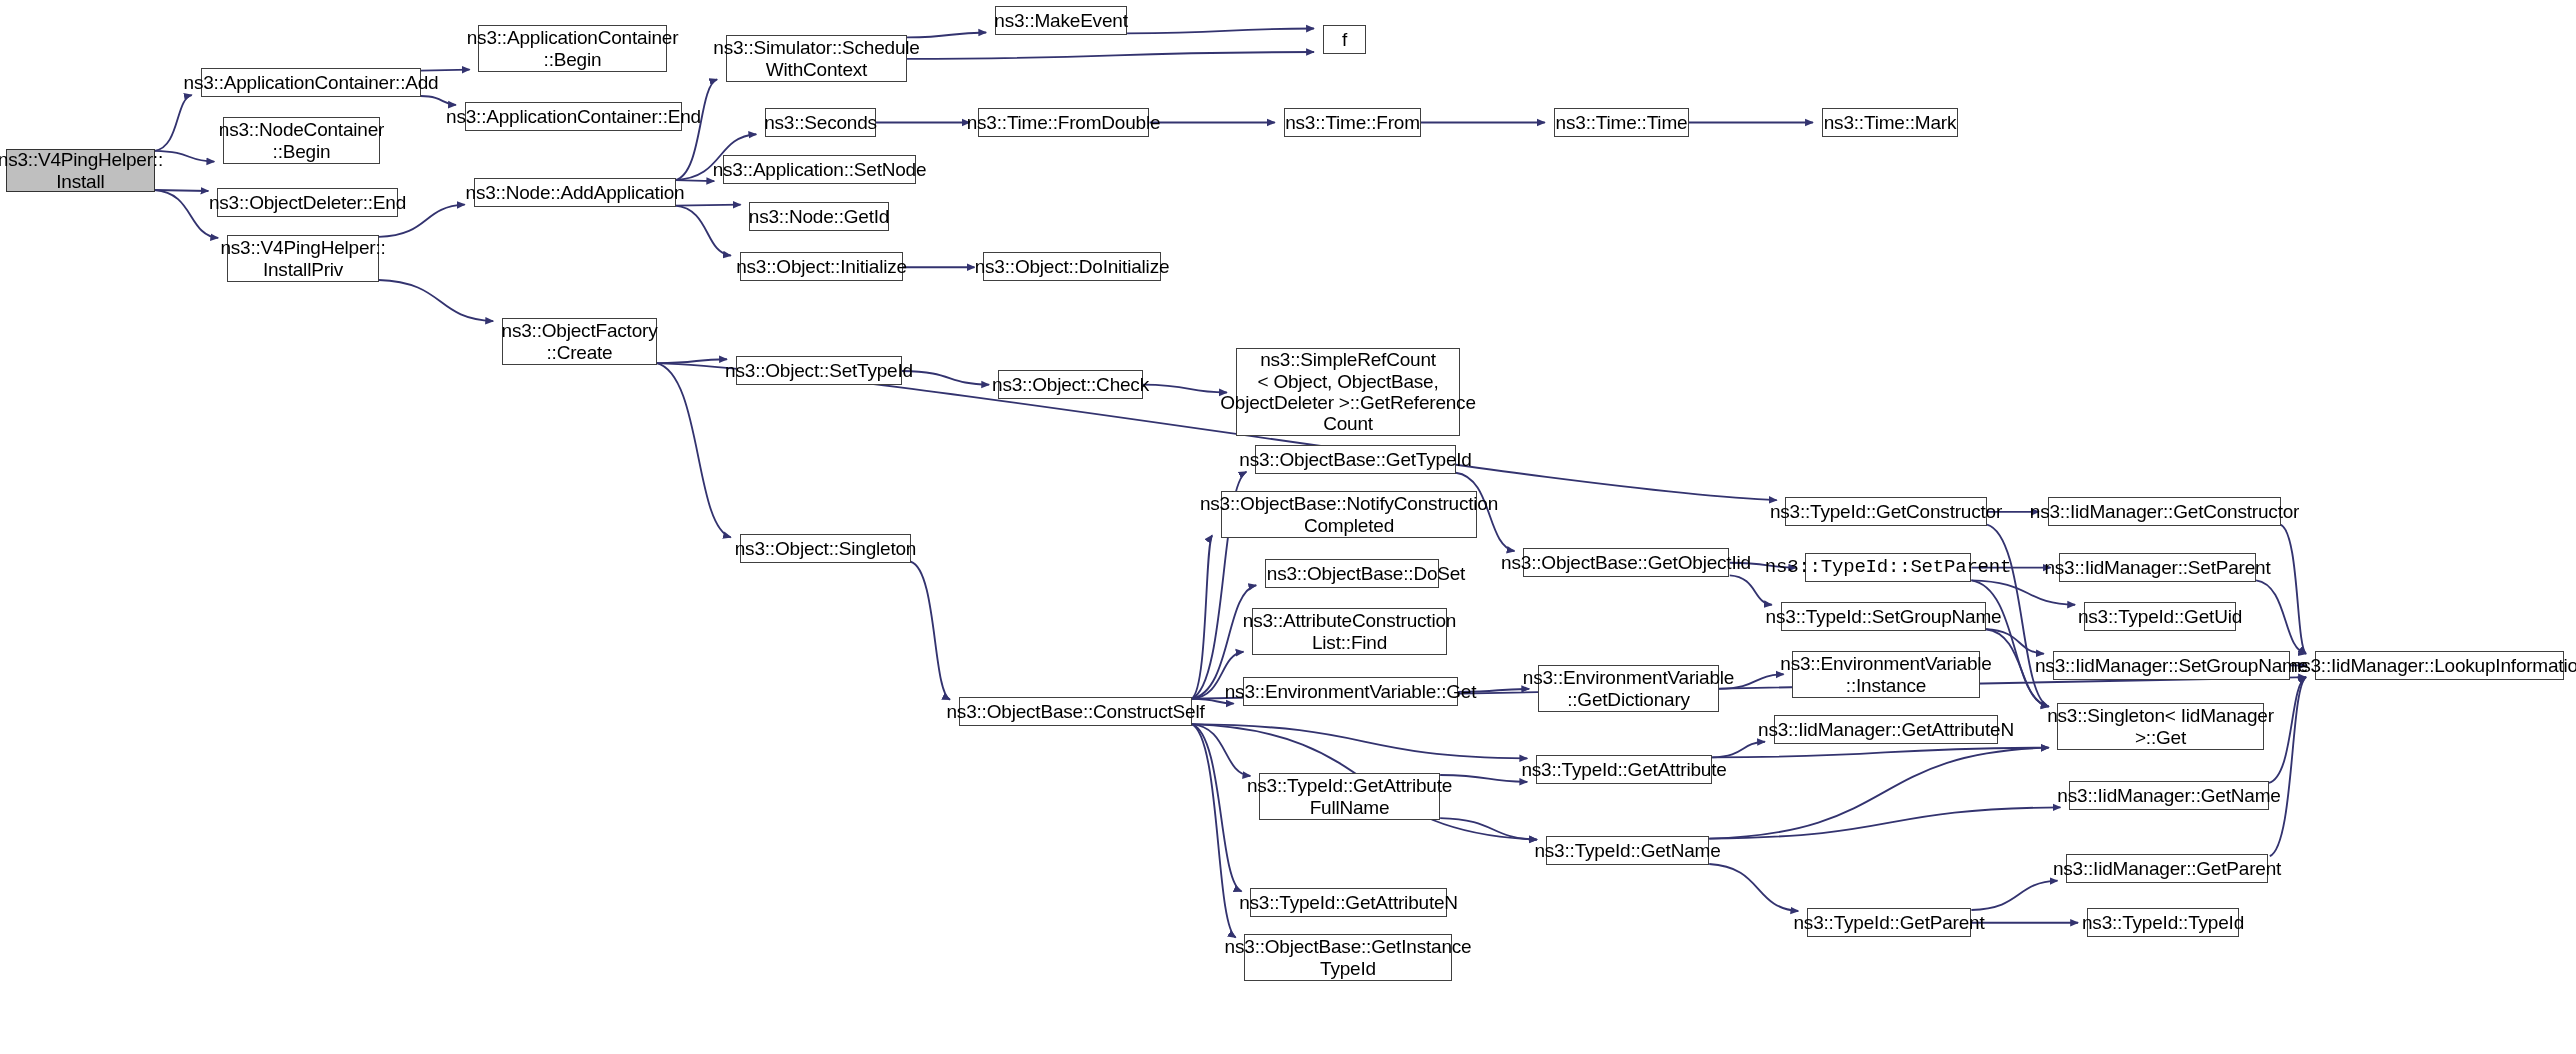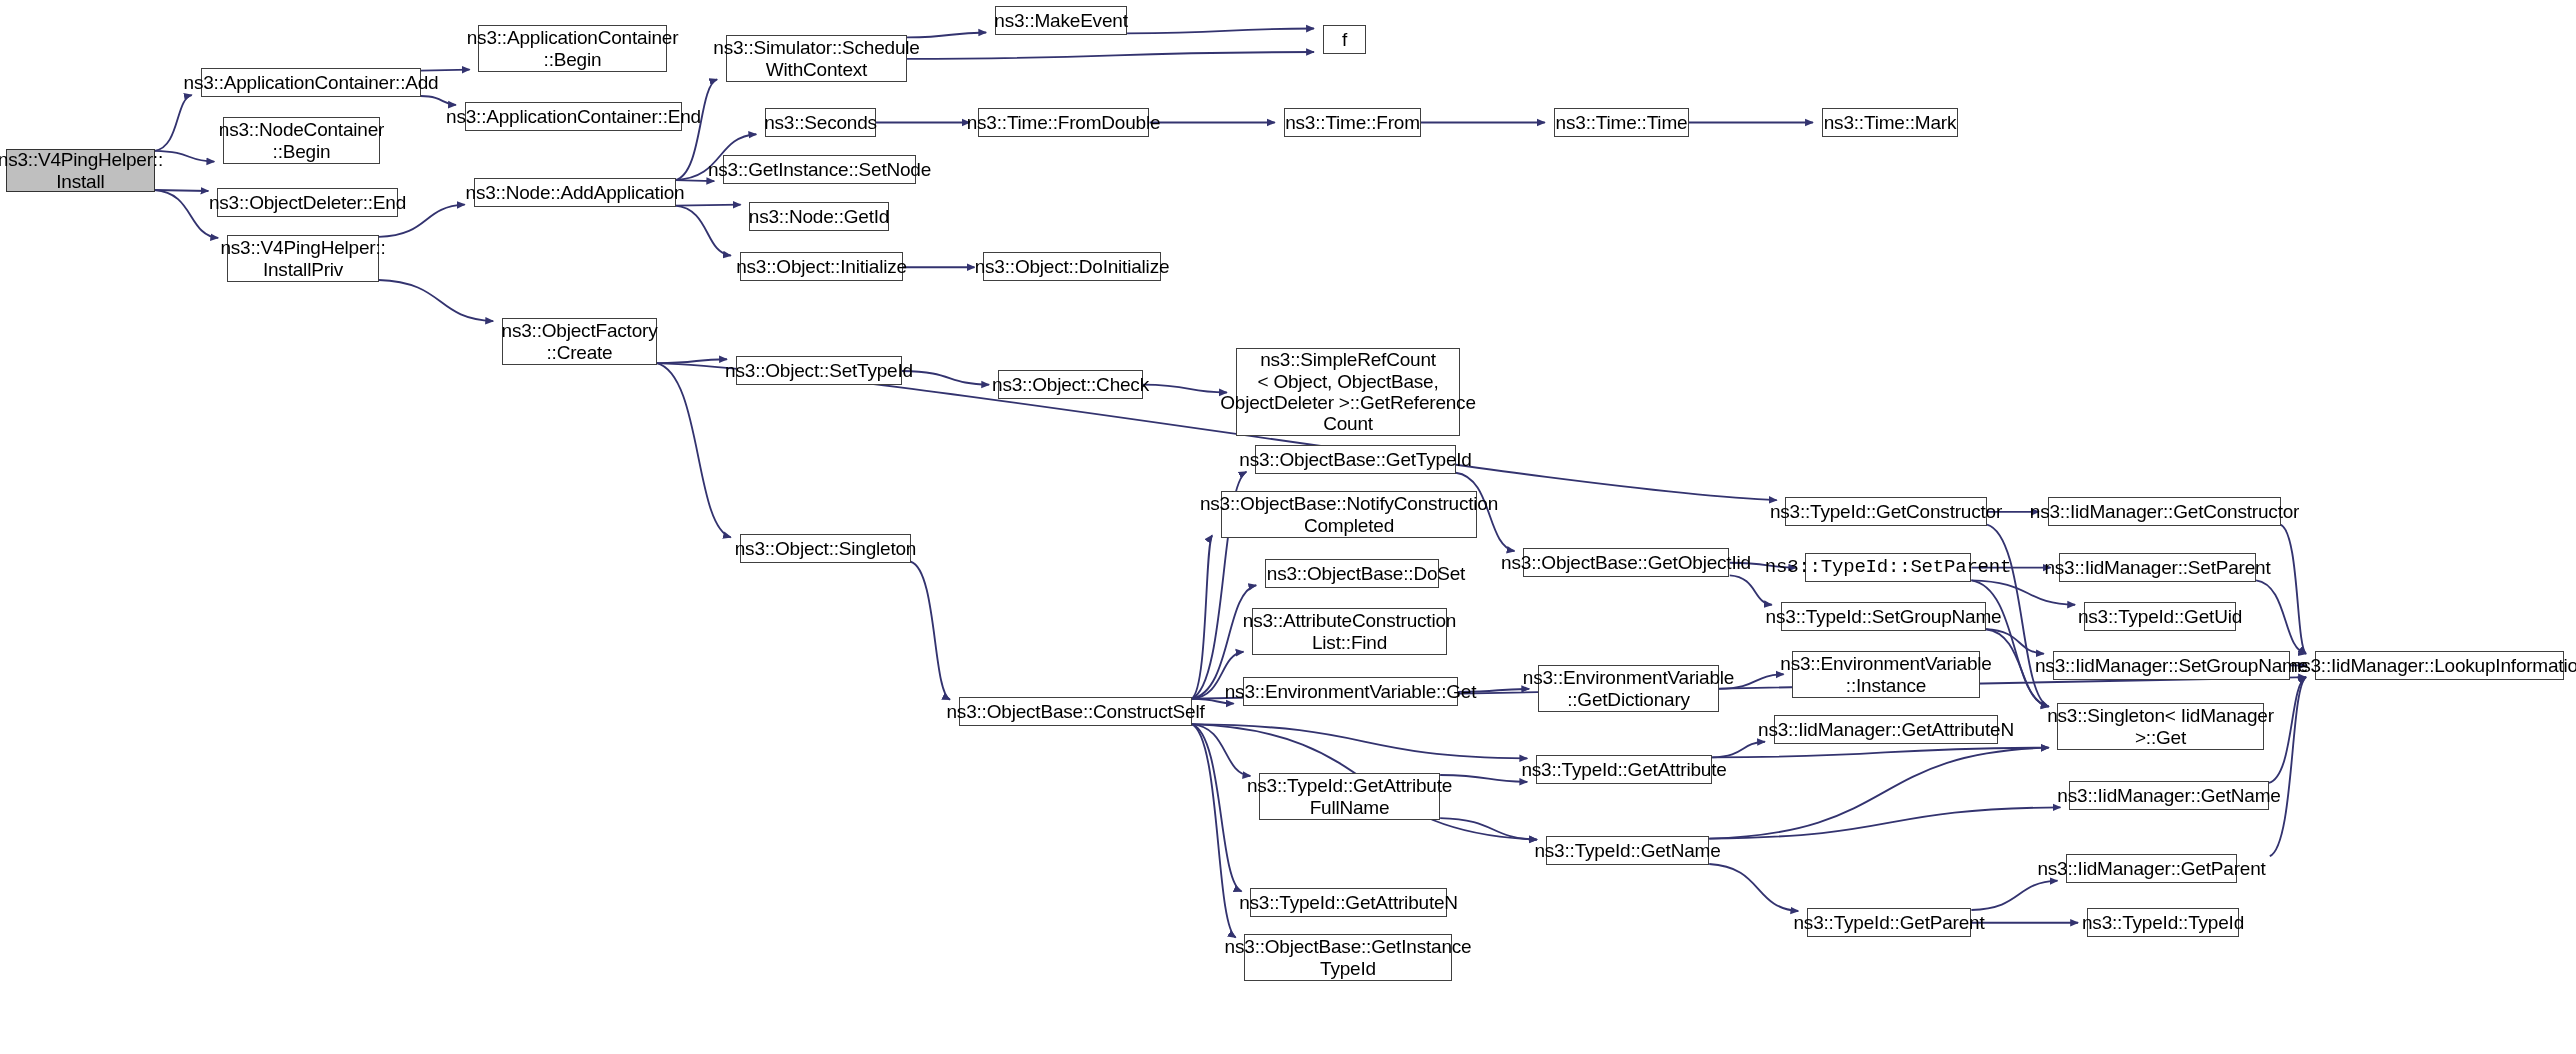--- a/index.html
+++ b/index.html
@@ -113,21 +113,21 @@
 InstallPriv</div>
       <div class="node" style="left: 478px; top: 25.4px; width: 189px; height: 47px;">ns3::ApplicationContainer
 ::Begin</div>
       <div class="node" style="left: 465px; top: 102px; width: 217px; height: 29px;">ns3::ApplicationContainer::End</div>
       <div class="node" style="left: 474px; top: 178px; width: 202px; height: 29px;">ns3::Node::AddApplication</div>
       <div class="node" style="left: 502px; top: 318px; width: 155px; height: 47px;">ns3::ObjectFactory
 ::Create</div>
       <div class="node" style="left: 726px; top: 35px; width: 181px; height: 47px;">ns3::Simulator::Schedule
 WithContext</div>
       <div class="node" style="left: 765px; top: 108px; width: 111px; height: 29px;">ns3::Seconds</div>
-      <div class="node" style="left: 723px; top: 155px; width: 193px; height: 29px;">ns3::GetInstance::SetNode</div>
+      <div class="node" style="left: 723px; top: 155px; width: 193px; height: 29px;">ns3::Application::SetNode</div>
       <div class="node" style="left: 749px; top: 202px; width: 140px; height: 29px;">ns3::Node::GetId</div>
       <div class="node" style="left: 740px; top: 252px; width: 163px; height: 29px;">ns3::Object::Initialize</div>
       <div class="node" style="left: 736px; top: 356px; width: 166px; height: 29px;">ns3::Object::SetTypeId</div>
       <div class="node" style="left: 740px; top: 534px; width: 171px; height: 29px;">ns3::Object::Singleton</div>
       <div class="node" style="left: 995px; top: 5.9px; width: 132px; height: 29px;">ns3::MakeEvent</div>
       <div class="node" style="left: 1323px; top: 25.4px; width: 43px; height: 29px;">f</div>
       <div class="node" style="left: 978px; top: 108px; width: 171px; height: 29px;">ns3::Time::FromDouble</div>
       <div class="node" style="left: 1284px; top: 108px; width: 137px; height: 29px;">ns3::Time::From</div>
       <div class="node" style="left: 1554px; top: 108px; width: 135px; height: 29px;">ns3::Time::Time</div>
       <div class="node" style="left: 1822px; top: 108px; width: 136px; height: 29px;">ns3::Time::Mark</div>
@@ -162,18 +162,18 @@
       <div class="node" style="left: 1792px; top: 651px; width: 188px; height: 47px;">ns3::EnvironmentVariable
 ::Instance</div>
       <div class="node" style="left: 1774px; top: 715px; width: 224px; height: 29px;">ns3::IidManager::GetAttributeN</div>
       <div class="node" style="left: 2048px; top: 497px; width: 233px; height: 29px;">ns3::IidManager::GetConstructor</div>
       <div class="node" style="left: 2059px; top: 553px; width: 197px; height: 29px;">ns3::IidManager::SetParent</div>
       <div class="node" style="left: 2084px; top: 602px; width: 152px; height: 29px;">ns3::TypeId::GetUid</div>
       <div class="node" style="left: 2053px; top: 651px; width: 237px; height: 29px;">ns3::IidManager::SetGroupName</div>
       <div class="node" style="left: 2057px; top: 703px; width: 207px; height: 47px;">ns3::Singleton&lt; IidManager
 &gt;::Get</div>
       <div class="node" style="left: 2069px; top: 781px; width: 200px; height: 29px;">ns3::IidManager::GetName</div>
-      <div class="node" style="left: 2066px; top: 854px; width: 171px; height: 29px;">ns3::IidManager::GetParent</div>
+      <div class="node" style="left: 2066px; top: 854px; width: 202px; height: 29px;">ns3::IidManager::GetParent</div>
       <div class="node" style="left: 2087px; top: 908px; width: 152px; height: 29px;">ns3::TypeId::TypeId</div>
       <div class="node" style="left: 2315px; top: 651px; width: 249px; height: 29px;">ns3::IidManager::LookupInformation</div>
     </div>
 </div>
 
 
 </body></html>

